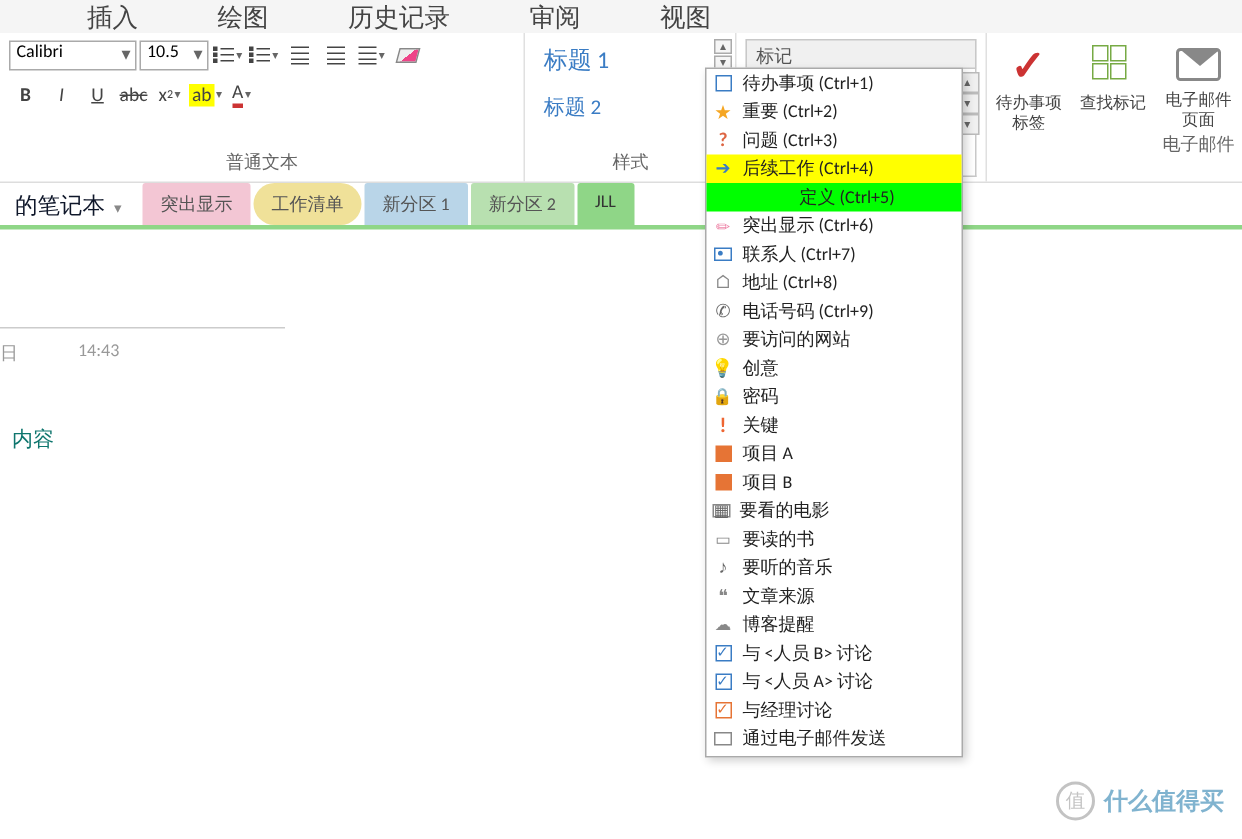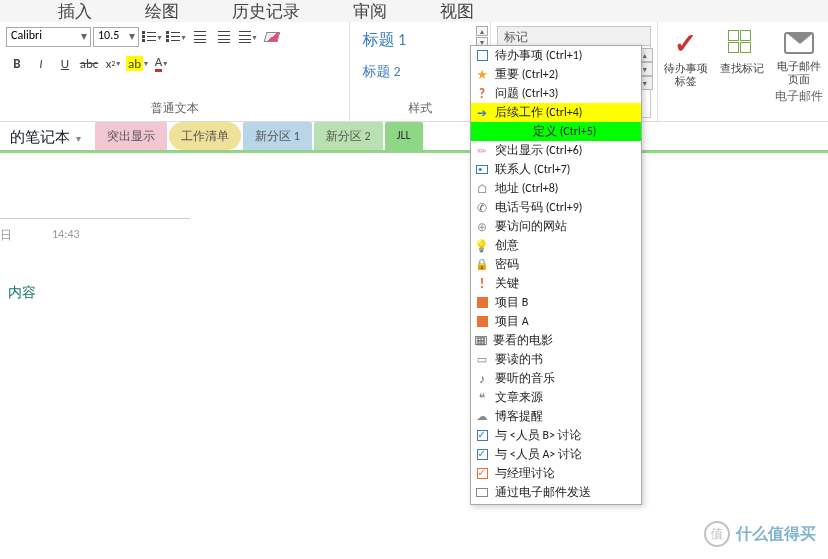--- a/index.html
+++ b/index.html
@@ -284,29 +284,29 @@
     <div class="tag-item">
       <span class="tag-icon lock-icon">🔒</span>
       <span class="tag-label">密码</span>
     </div>
     <div class="tag-item">
       <span class="tag-icon exclaim-icon">!</span>
       <span class="tag-label">关键</span>
     </div>
     <div class="tag-item">
       <span class="tag-icon">
+        <span class="square-a"></span>
+      </span>
+      <span class="tag-label">项目 A</span>
+    </div>
+    <div class="tag-item">
+      <span class="tag-icon">
         <span class="square-b"></span>
       </span>
       <span class="tag-label">项目 B</span>
-    </div>
-    <div class="tag-item">
-      <span class="tag-icon">
-        <span class="square-a"></span>
-      </span>
-      <span class="tag-label">项目 A</span>
     </div>
     <div class="tag-item">
       <span class="tag-icon film-icon">▦</span>
       <span class="tag-label">要看的电影</span>
     </div>
     <div class="tag-item">
       <span class="tag-icon book-icon">▭</span>
       <span class="tag-label">要读的书</span>
     </div>
     <div class="tag-item">

